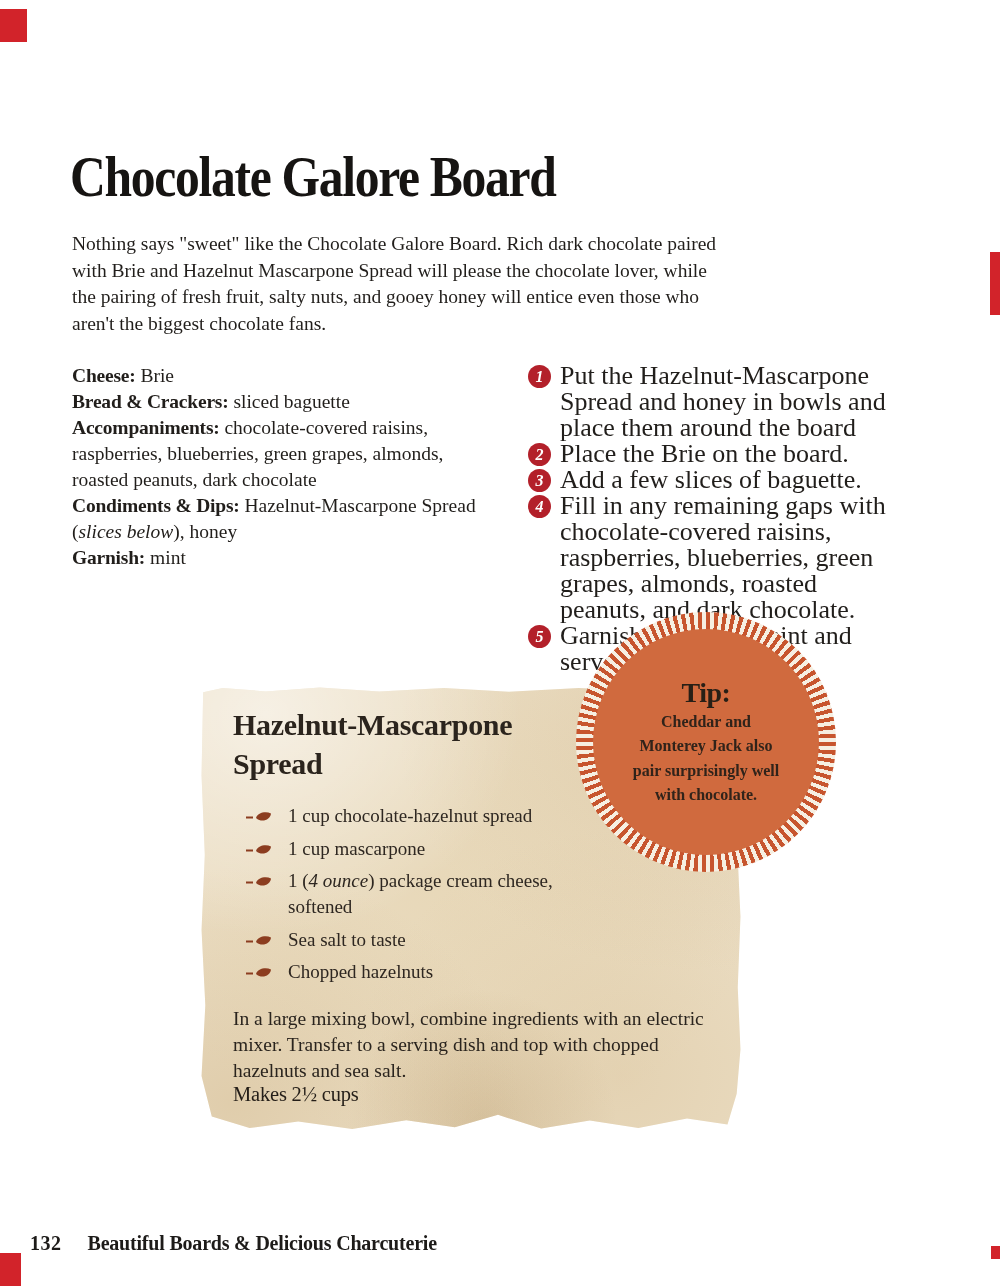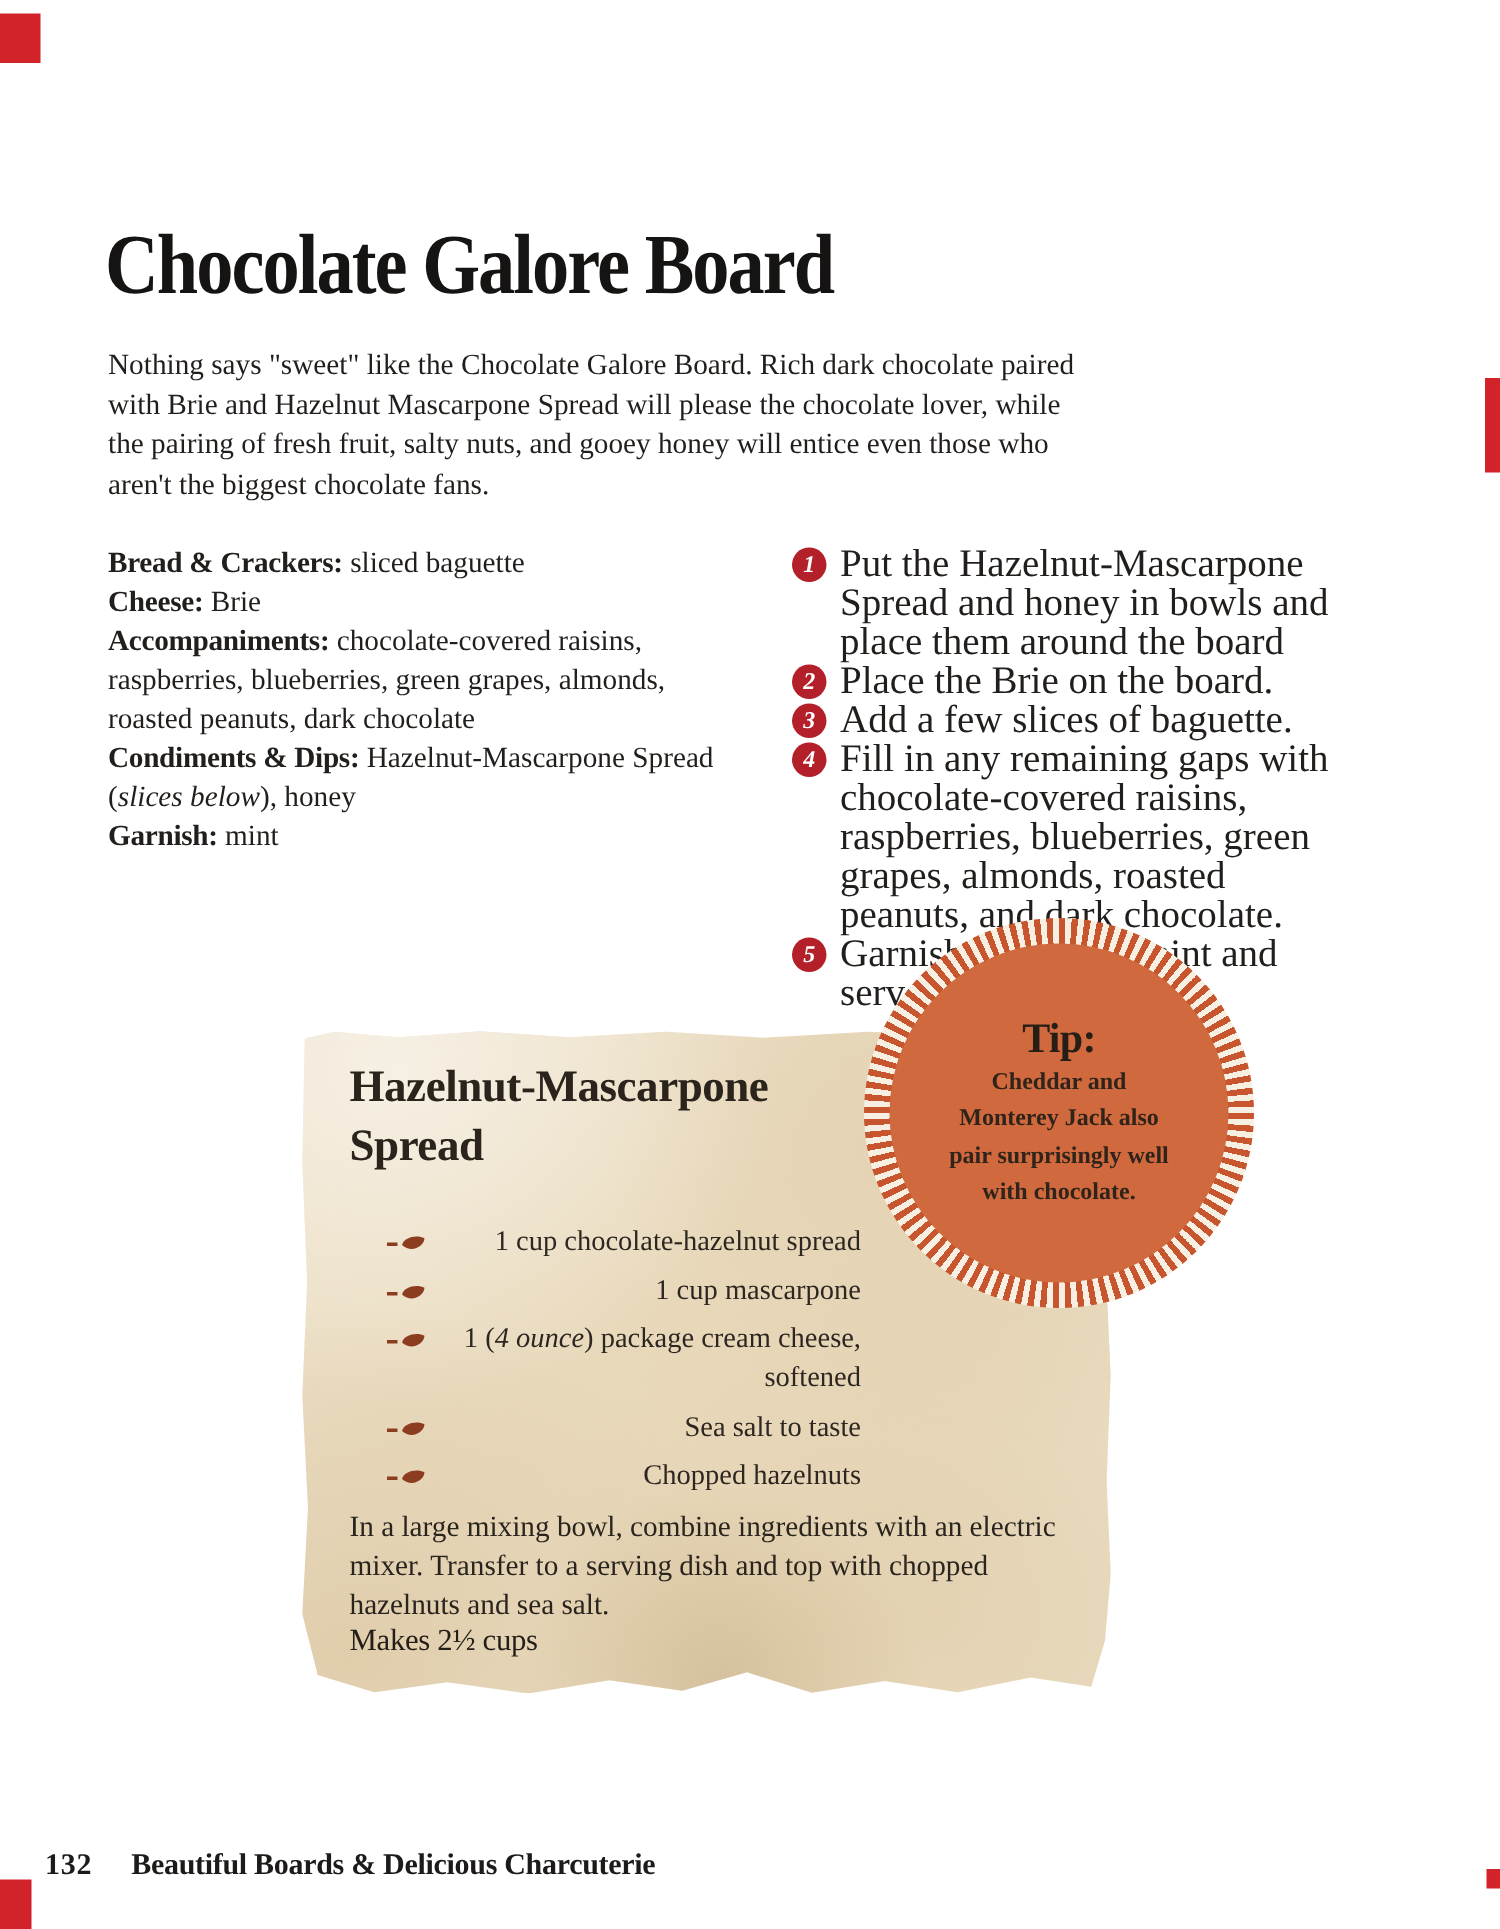--- a/index.html
+++ b/index.html
@@ -58,21 +58,21 @@
       82% 0.9%, 93% 0.1%, 99.6% 0.8%, 99.2% 9%, 99.8% 22%, 99.3% 36%, 99.9% 52%,
       99.4% 68%, 99.9% 82%, 99.2% 92%, 97.5% 99%, 90% 97.6%, 81% 99.8%, 72% 98.1%,
       63% 99.9%, 55% 96.8%, 47% 99.6%, 38% 98.0%, 28% 100%, 18% 98.3%, 9% 99.8%,
       2% 97.2%, 0.1% 88%, 0.8% 72%, 0.1% 55%, 0.7% 38%, 0.1% 20%
     );
   }
   .card-title{
     position:absolute;left:32px;top:18px;width:330px;margin:0;
     font-size:30px;line-height:39px;font-weight:bold;color:#2b241d;letter-spacing:-0.3px;
   }
-  .ingredients{position:absolute;left:45px;top:116px;margin:12px;padding:0;list-style:none;text-align:right;}
+  .ingredients{position:absolute;left:45px;top:116px;margin:0;padding:0;list-style:none;}
   .ingredient{display:flex;align-items:flex-start;gap:15px;margin:0 0 6.5px 0;}
   .leaf{flex:0 0 auto;margin-top:7px;}
   .ing-text{font-size:19px;line-height:26px;width:274px;color:#2e2721;}
   .card-par{
     position:absolute;left:32px;top:319px;width:478px;margin:0;
     font-size:19.5px;line-height:26px;color:#2a241e;
   }
   .yield{
     position:absolute;left:32px;top:396px;margin:0;
     font-size:20.5px;font-weight:normal;color:#241e18;letter-spacing:-0.2px;
@@ -105,22 +105,22 @@
 <body>
 
 <div class="page">
   <div class="edge-line"></div>
 
   <h1 class="title">Chocolate Galore Board</h1>
 
   <p class="intro">Nothing says "sweet" like the Chocolate Galore Board. Rich dark chocolate paired with Brie and Hazelnut Mascarpone Spread will please the chocolate lover, while the pairing of fresh fruit, salty nuts, and gooey honey will entice even those who aren't the biggest chocolate fans.</p>
 
   <div class="meta" id="meta">
+      <div><b>Cheese:</b> Brie</div>
       <div><b>Bread &amp; Crackers:</b> sliced baguette</div>
-      <div><b>Cheese:</b> Brie</div>
       <div><b>Accompaniments:</b> chocolate-covered raisins, raspberries, blueberries, green grapes, almonds, roasted peanuts, dark chocolate</div>
       <div><b>Condiments &amp; Dips:</b> Hazelnut-Mascarpone Spread (<i>slices below</i>), honey</div>
       <div><b>Garnish:</b> mint</div>
     </div>
 
   <ol class="steps" id="steps">
       <li class="step">
         <span class="step-badge">1</span>
         <span class="step-text">Put the Hazelnut-Mascarpone Spread and honey in bowls and place them around the board</span>
       </li>

